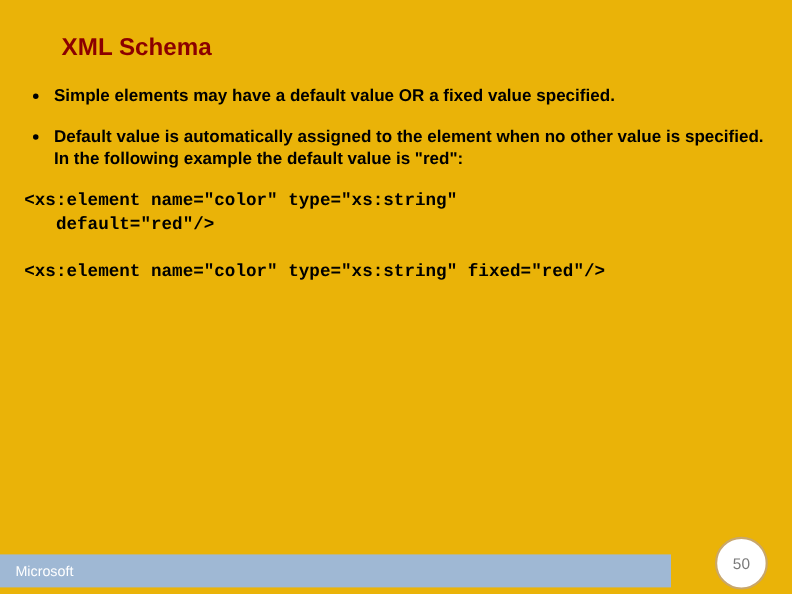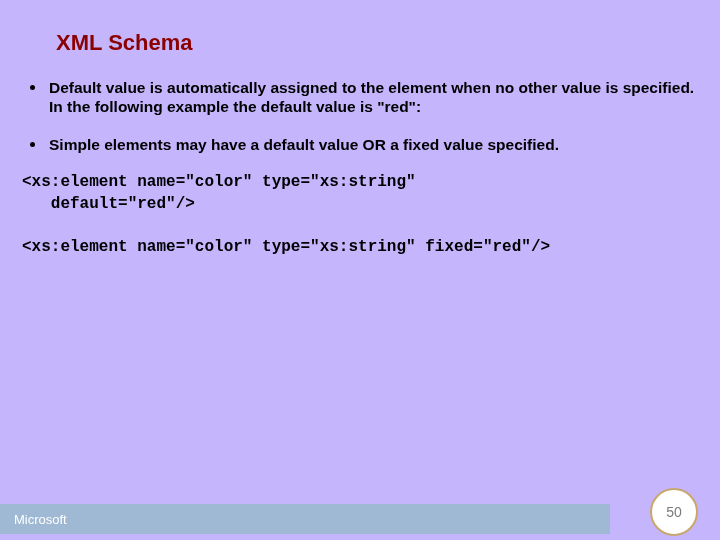--- a/index.html
+++ b/index.html
@@ -1,17 +1,17 @@
 <!DOCTYPE html>
 <html><head>
 <meta charset="utf-8">
 <style>
   * { margin: 0; padding: 0; box-sizing: border-box; }
   html, body { width: 720px; height: 540px; background: #fff; font-family: Arial, Helvetica, sans-serif; }
-  .slide { position: relative; width: 720px; height: 540px; background: #c4b5fd; }
+  .slide { position: relative; width: 720px; height: 540px; background: #eab308; }
   .title { position: absolute; top: 30px; left: 56px; font-size: 22px; font-weight: bold; color: #8b0000; }
   .content { position: absolute; top: 78px; left: 30px; right: 20px; }
   .bullet { display: flex; align-items: flex-start; margin-bottom: 18px; font-size: 15.5px; font-weight: bold; color: #000; line-height: 1.25; }
   .bullet .dot { width: 5px; height: 5px; background: #000; border-radius: 50%; margin-top: 7px; margin-right: 14px; flex-shrink: 0; }
   .bullet .txt { flex: 1; }
   .code { font-family: "Courier New", Courier, monospace; font-size: 16px; font-weight: bold; color: #000; margin-left: -8px; margin-bottom: 22px; line-height: 1.35; white-space: pre-wrap; }
   .footer-bar { position: absolute; left: 0; bottom: 6px; width: 610px; height: 30px; background: #9fb8d4; display: flex; align-items: center; padding-left: 14px; }
   .footer-label { color: #fff; font-size: 13px; }
   .page-badge { position: absolute; right: 22px; bottom: 4px; width: 48px; height: 48px; border: 2px solid #c9a76b; border-radius: 50%; display: flex; align-items: center; justify-content: center; background: #fff; }
   .page-num { font-size: 14px; color: #7a7a7a; text-align: right; }
@@ -20,26 +20,26 @@
 <body>
 
 <div class="slide">
 
   <div class="title">XML Schema</div>
 
   <div class="content">
 
     <div class="bullet">
       <div class="dot"></div>
-      <div class="txt">Default value is automatically assigned to the element when no other value is specified. In the following example the default value is "red":</div>
+      <div class="txt">Simple elements may have a default value OR a fixed value specified.</div>
     </div>
 
     <div class="bullet">
       <div class="dot"></div>
-      <div class="txt">Simple elements may have a default value OR a fixed value specified.</div>
+      <div class="txt">Default value is automatically assigned to the element when no other value is specified. In the following example the default value is "red":</div>
     </div>
 
     <div class="code">&lt;xs:element name="color" type="xs:string"
    default="red"/&gt;</div>
 
 
     <div class="code">&lt;xs:element name="color" type="xs:string" fixed="red"/&gt;</div>
 
   </div>
 

